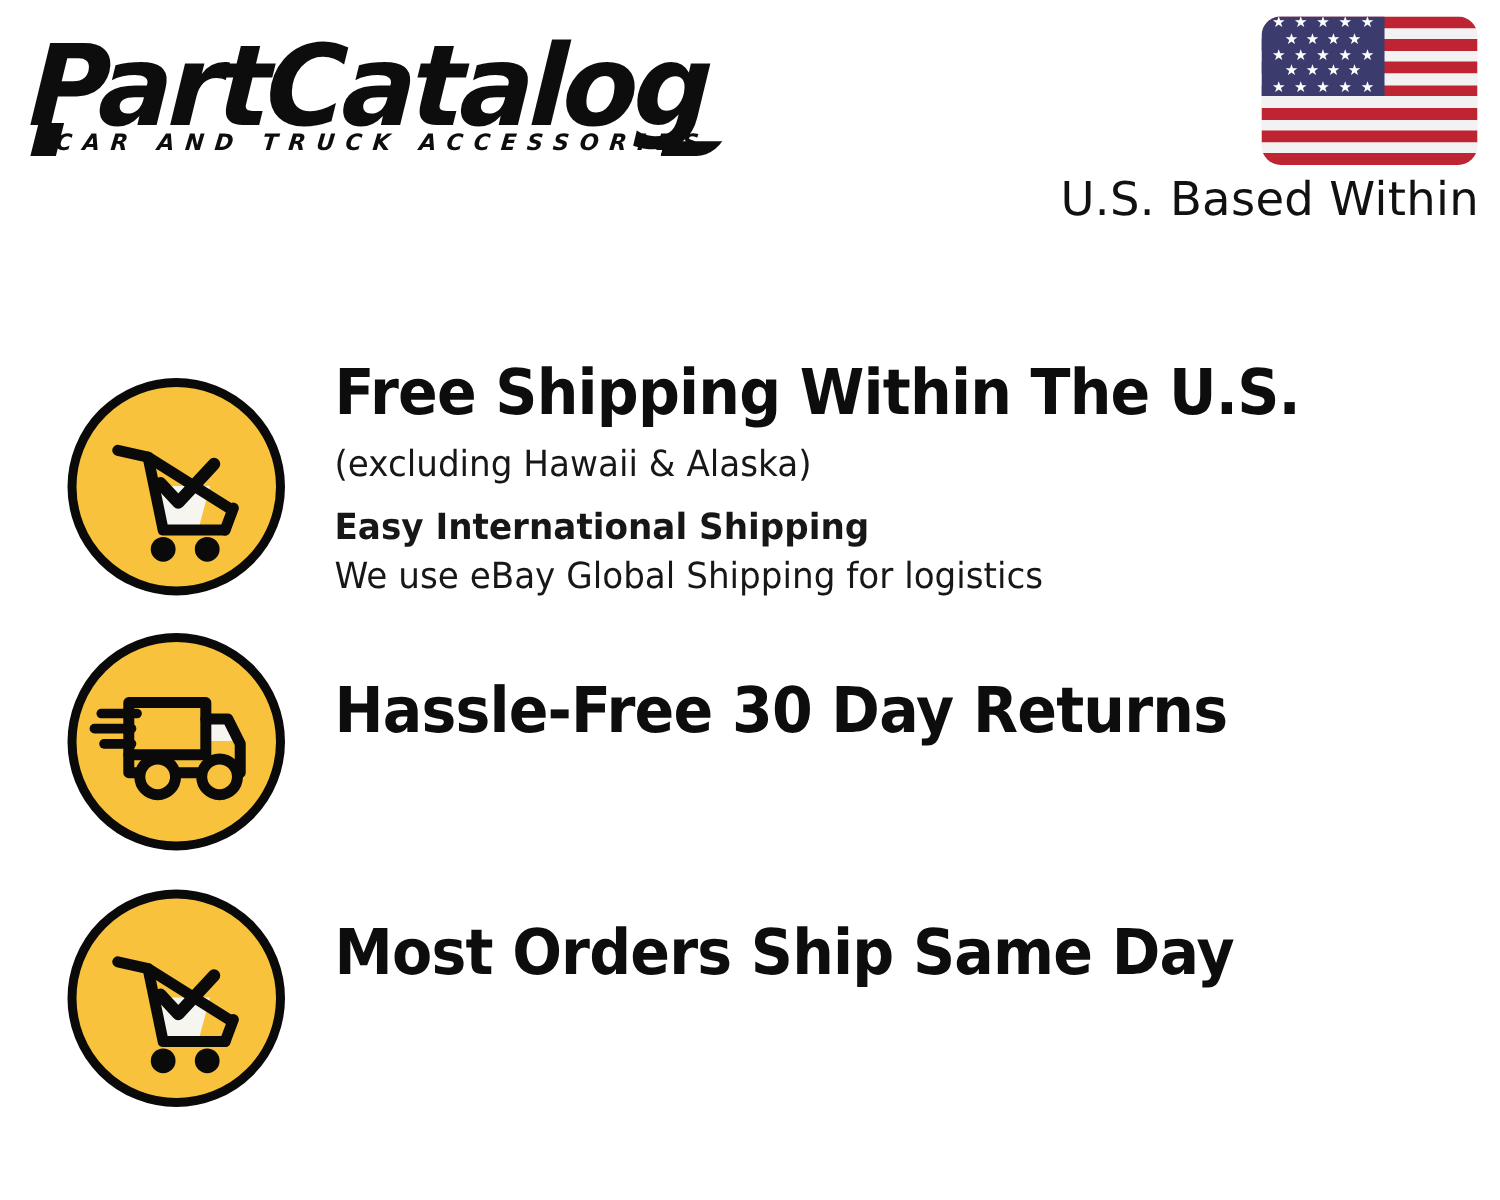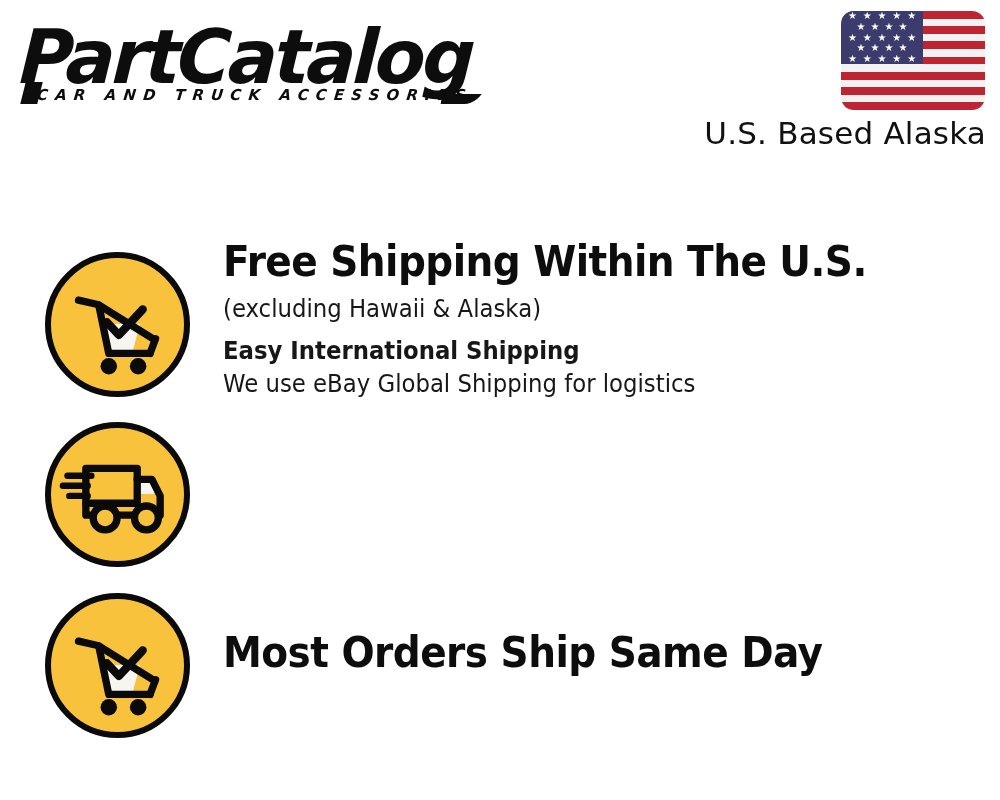--- a/index.html
+++ b/index.html
@@ -185,21 +185,21 @@
     transform-origin: left center;
   }
   .subline.strong { font-weight: 700; }
 
   #feature-row-0 .feature-text { top: 2px; }
   #feature-row-0 .headline { margin-bottom: 8px; }
   #feature-row-0 .subline { margin-bottom: 6px; }
   #feature-row-0 .subline.strong { margin-top: 11px; margin-bottom: 2px; }
 
   #feature-row-1 .feature-text { top: 44px; }
-  #feature-row-2 .feature-text { top: 52px; }
+  #feature-row-2 .feature-text { top: 34px; }
 </style>
 </head>
 <body>
 
 <div id="brand-logo">
   <div id="brand-wordmark">PartCatalog</div>
 </div>
 <div class="swash" id="swash-left"></div>
 <div class="swash" id="swash-right"></div>
 <div id="brand-tagline">CAR AND TRUCK ACCESSORIES</div>
@@ -248,21 +248,21 @@
     <div class="starrow">
         <span class="star">★</span>
         <span class="star">★</span>
         <span class="star">★</span>
         <span class="star">★</span>
         <span class="star">★</span>
       </div>
   </div>
 </div>
 
-<div id="us-seller-label">U.S. Based Alaska</div>
+<div id="us-seller-label">U.S. Based Within</div>
 
 <div id="features">
 
   <div class="feature-row" id="feature-row-0">
     <div class="badge">
       <svg viewBox="0 0 145 145" aria-hidden="true">
         <polygon points="53,72 97,72 89,102 61,102" fill="#f7f5ef"></polygon>
         <path d="M30 46 L52 51 L63 104 L108 104" fill="none" stroke="#0a0a0a" stroke-width="8" stroke-linecap="round" stroke-linejoin="round"></path>
         <path d="M52 51 L111 88" fill="none" stroke="#0a0a0a" stroke-width="8" stroke-linecap="round" stroke-linejoin="round"></path>
         <path d="M108 104 L114 88" fill="none" stroke="#0a0a0a" stroke-width="8" stroke-linecap="round" stroke-linejoin="round"></path>
@@ -285,20 +285,23 @@
         <polygon points="97,56 110,56 113,72 97,72" fill="#f7f5ef"></polygon>
         <rect x="38" y="44" width="56" height="38" fill="none" stroke="#0a0a0a" stroke-width="8" stroke-linejoin="round"></rect>
         <path d="M94 56 L110 56 L119 74 L119 95 L38 95 L38 82" fill="none" stroke="#0a0a0a" stroke-width="8" stroke-linecap="round" stroke-linejoin="round"></path>
         <line x1="18" y1="52" x2="44" y2="52" stroke="#0a0a0a" stroke-width="7" stroke-linecap="round"></line>
         <line x1="13" y1="63" x2="40" y2="63" stroke="#0a0a0a" stroke-width="7" stroke-linecap="round"></line>
         <line x1="20" y1="74" x2="40" y2="74" stroke="#0a0a0a" stroke-width="7" stroke-linecap="round"></line>
         <circle cx="59" cy="98" r="13" fill="#f9c23c" stroke="#0a0a0a" stroke-width="8"></circle>
         <circle cx="104" cy="98" r="13" fill="#f9c23c" stroke="#0a0a0a" stroke-width="8"></circle>
       </svg>
     </div>
+    <div class="feature-text">
+      <div class="headline">Hassle-Free 30 Day Returns</div>
+    </div>
   </div>
 
   <div class="feature-row" id="feature-row-2">
     <div class="badge">
       <svg viewBox="0 0 145 145" aria-hidden="true">
         <polygon points="53,72 97,72 89,102 61,102" fill="#f7f5ef"></polygon>
         <path d="M30 46 L52 51 L63 104 L108 104" fill="none" stroke="#0a0a0a" stroke-width="8" stroke-linecap="round" stroke-linejoin="round"></path>
         <path d="M52 51 L111 88" fill="none" stroke="#0a0a0a" stroke-width="8" stroke-linecap="round" stroke-linejoin="round"></path>
         <path d="M108 104 L114 88" fill="none" stroke="#0a0a0a" stroke-width="8" stroke-linecap="round" stroke-linejoin="round"></path>
         <path d="M61 70 L74 84 L100 56" fill="none" stroke="#0a0a0a" stroke-width="9" stroke-linecap="round" stroke-linejoin="round"></path>

